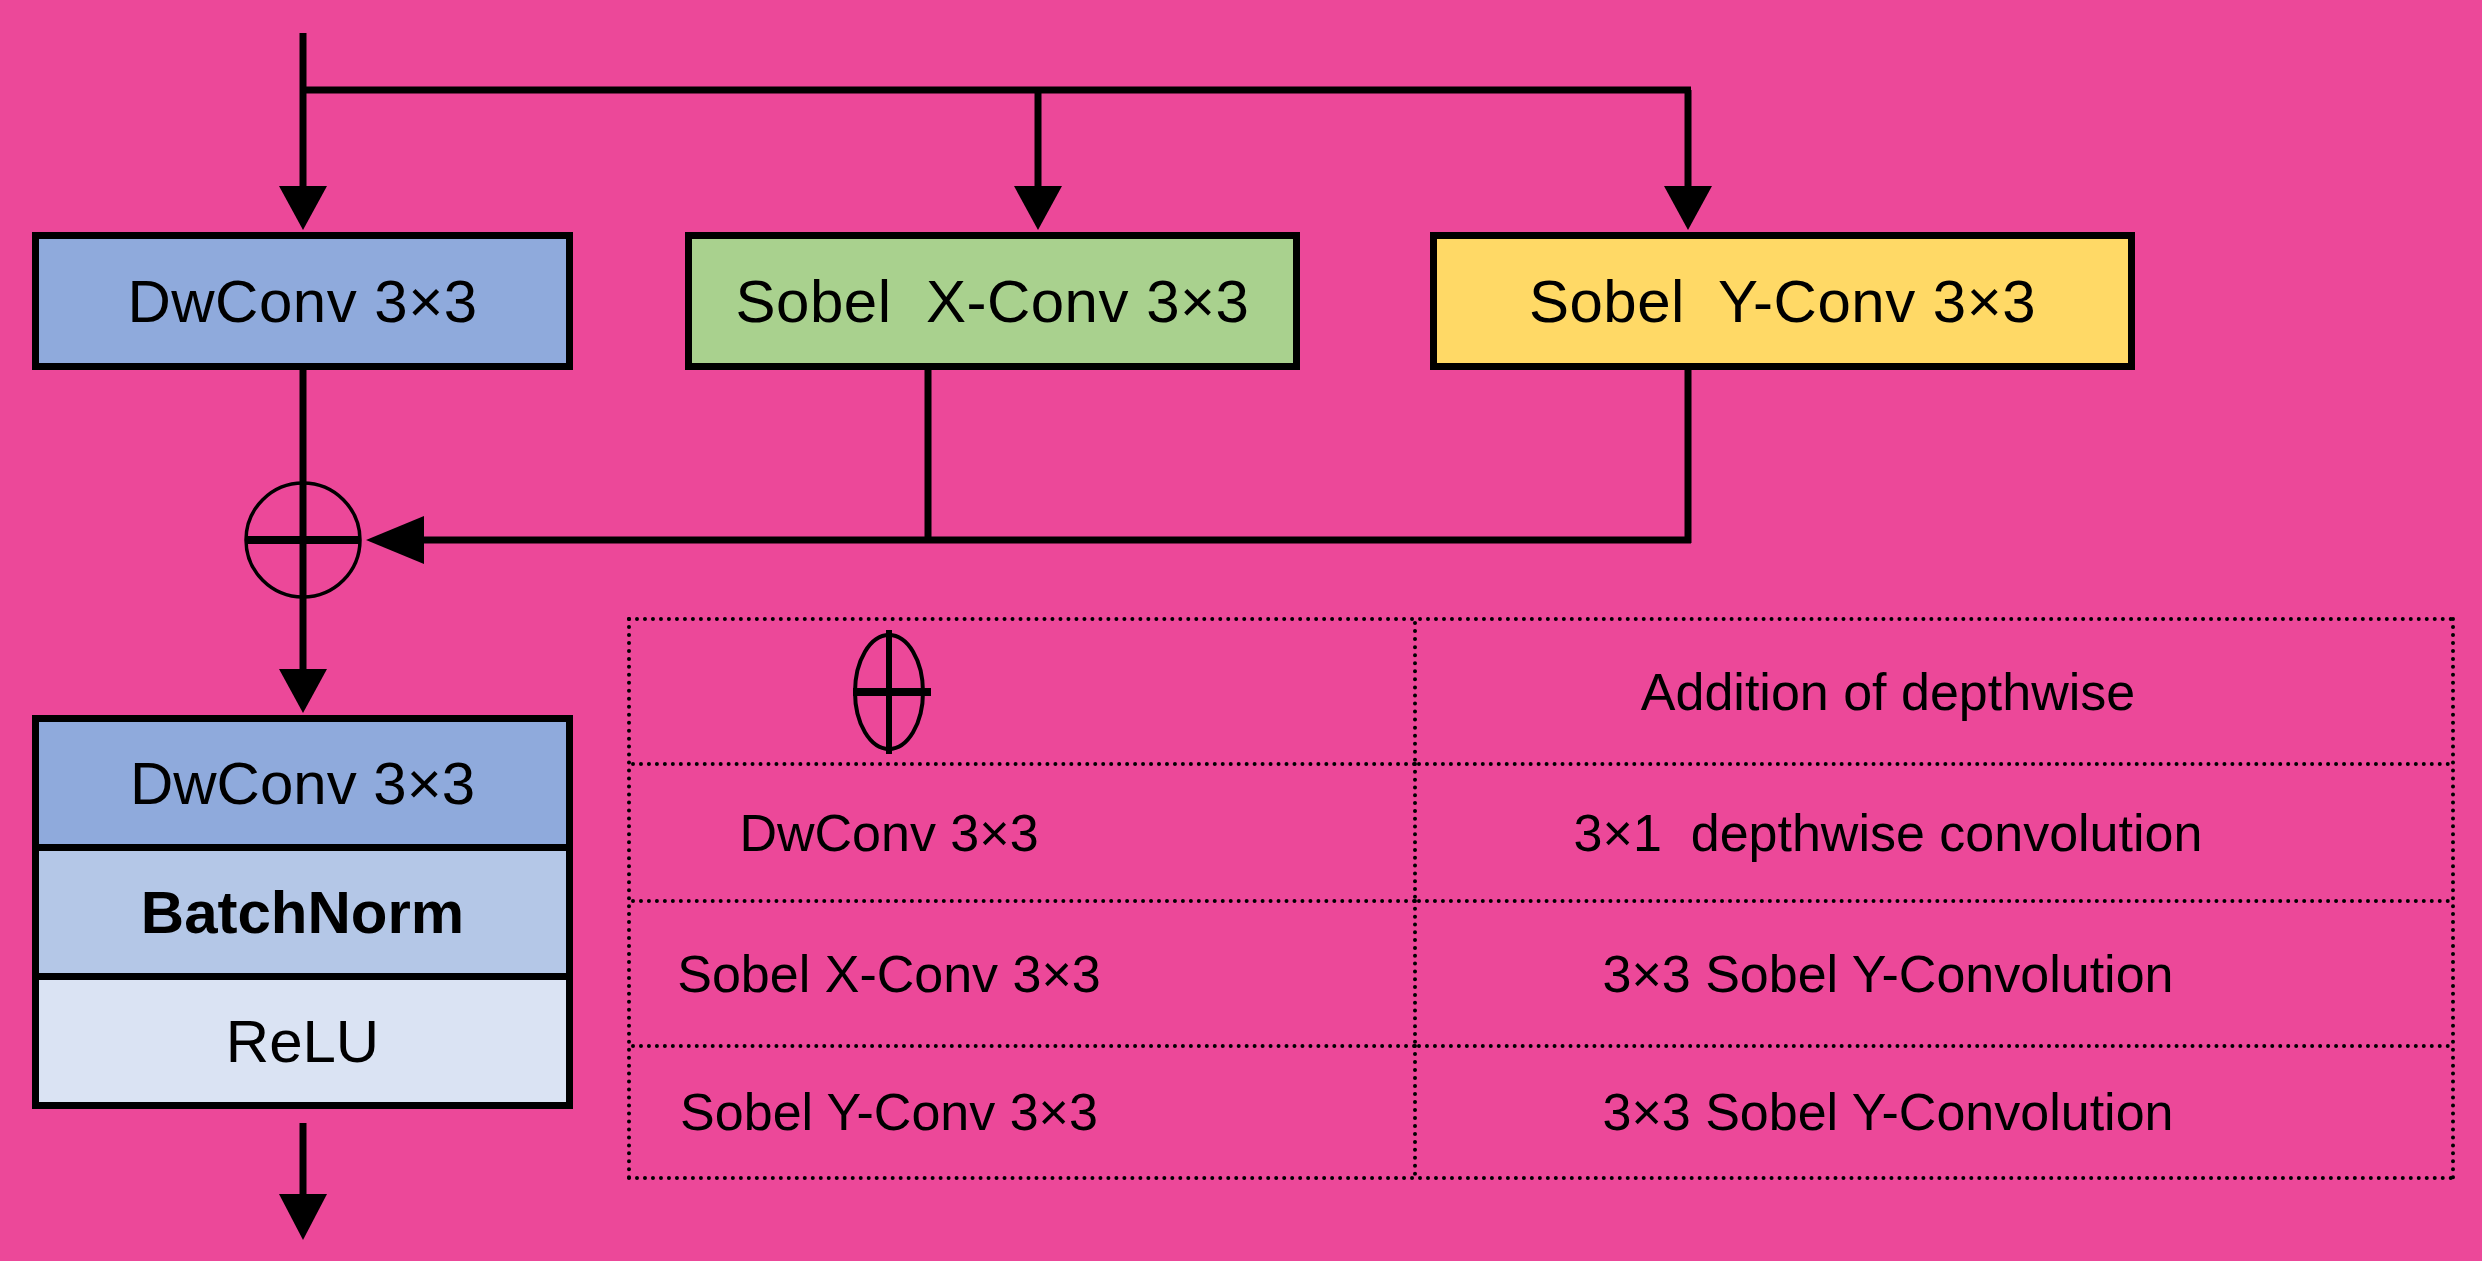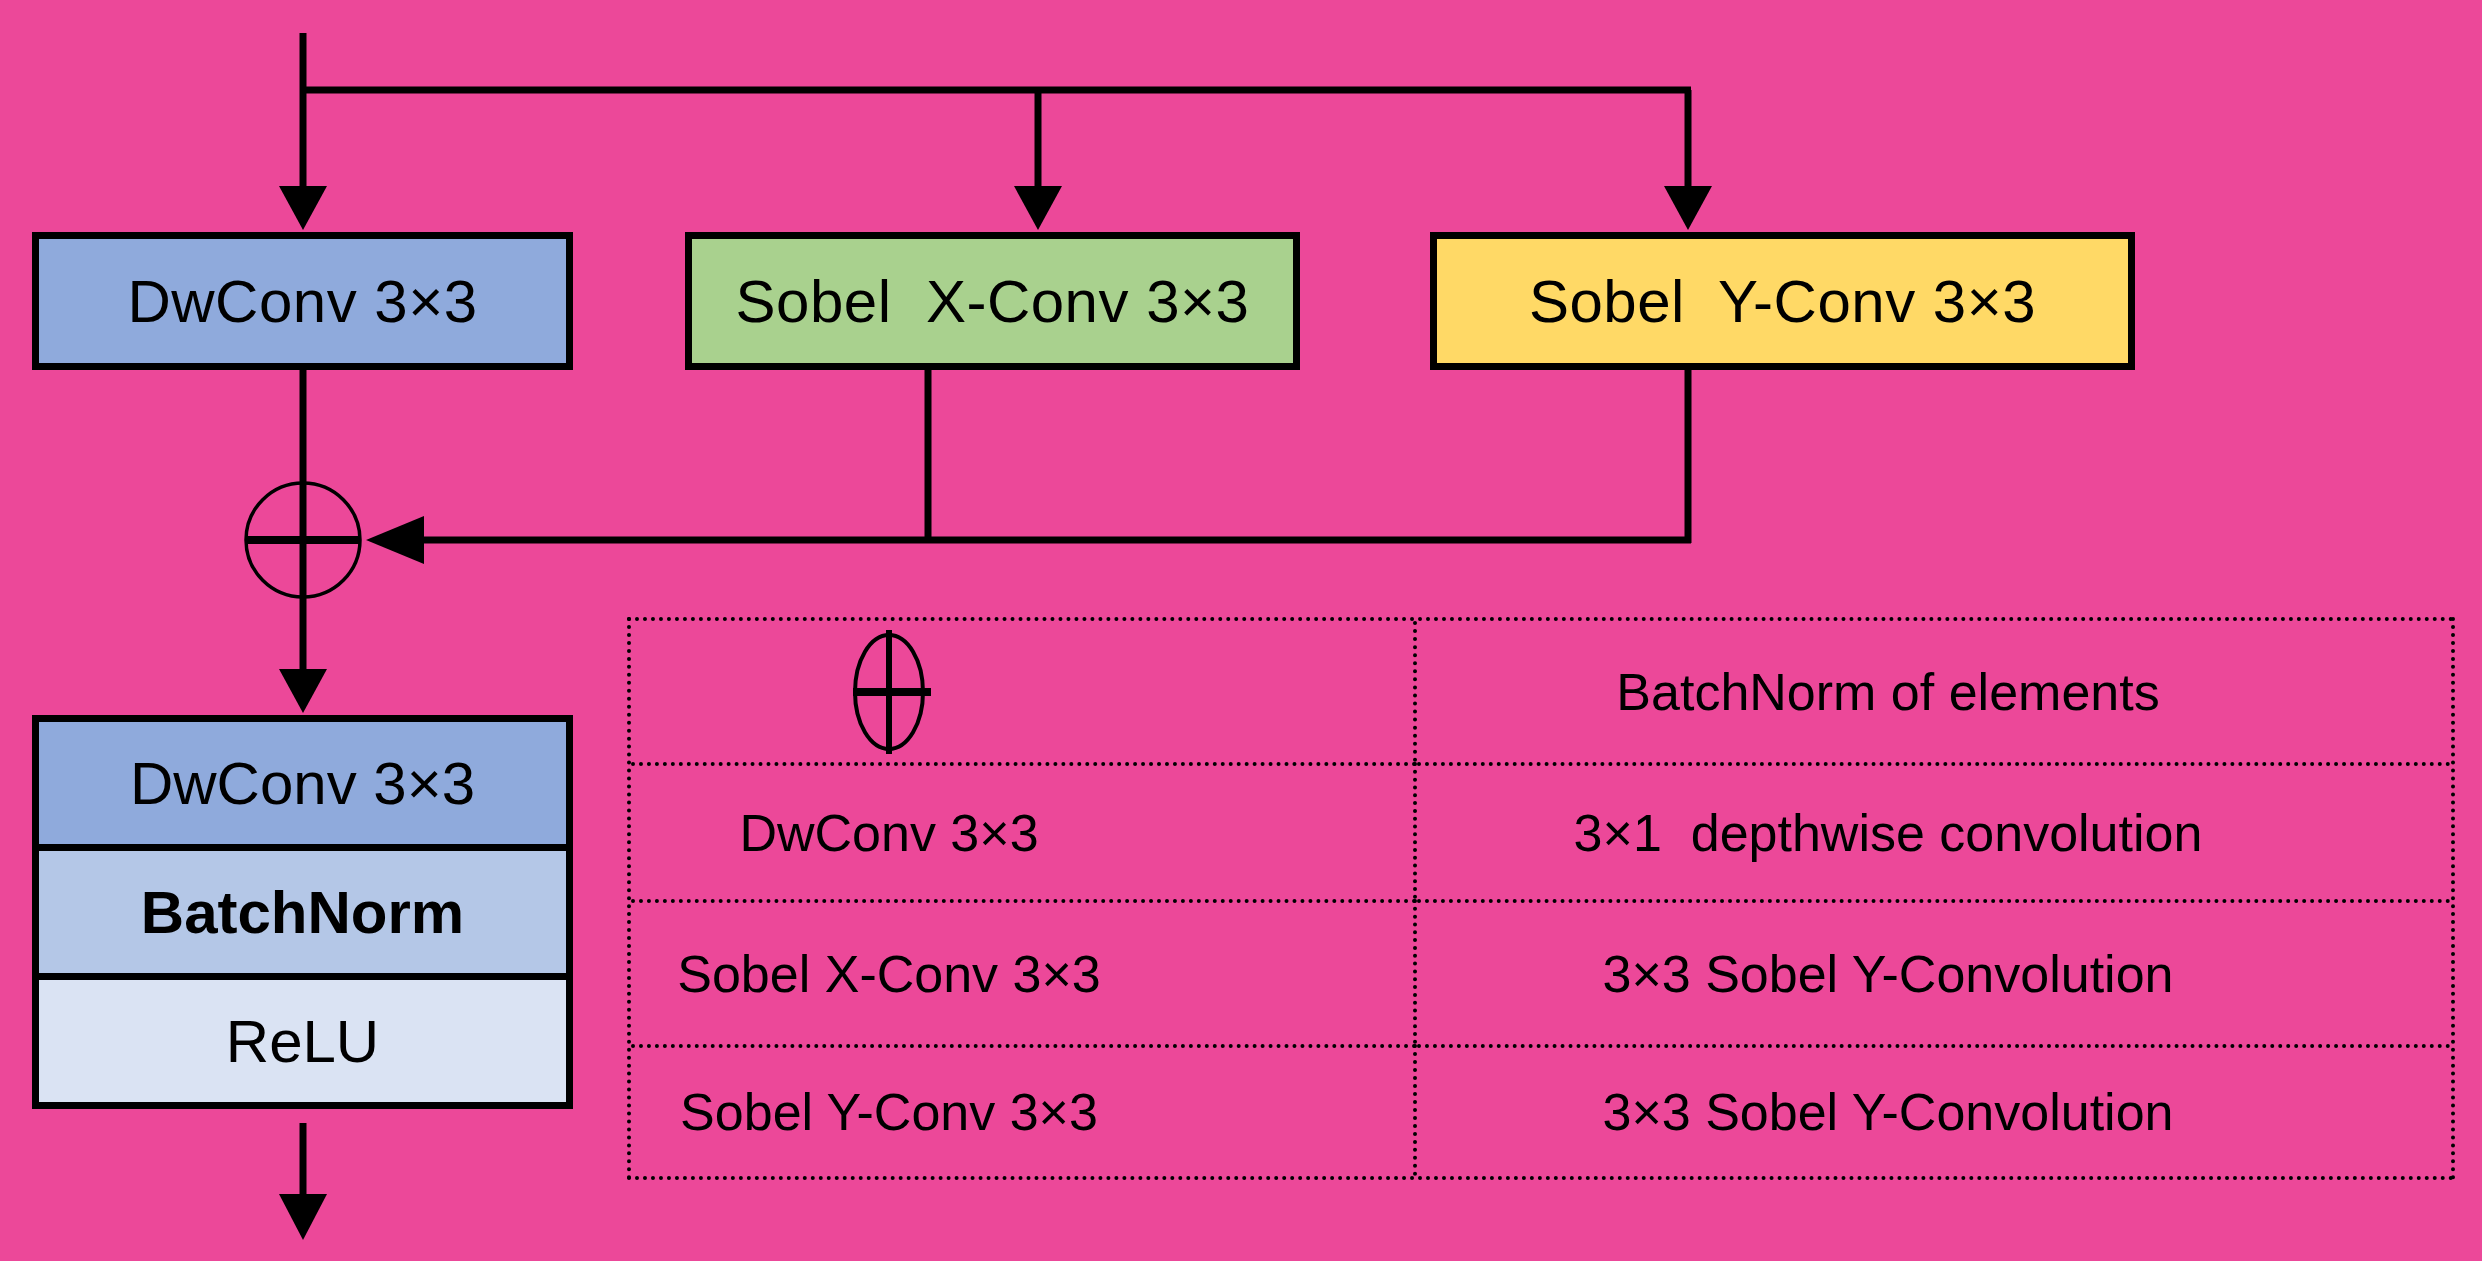--- a/index.html
+++ b/index.html
@@ -123,21 +123,21 @@
   </div>
 
   <div class="legend">
     <div class="cell c1 r1">
       <svg class="plus-circle-glyph" width="92" height="132" viewBox="0 0 92 132" xmlns="http://www.w3.org/2000/svg">
         <ellipse cx="46" cy="66" rx="34" ry="57" fill="none" stroke="#000" stroke-width="4"></ellipse>
         <line x1="46" y1="4" x2="46" y2="128" stroke="#000" stroke-width="6"></line>
         <line x1="10" y1="66" x2="88" y2="66" stroke="#000" stroke-width="8"></line>
       </svg>
     </div>
-    <div class="cell c2 r1">BatchNorm of elements</div>
+    <div class="cell c2 r1">Addition of depthwise</div>
 
     <div class="cell c1 r2">DwConv 3×3</div>
     <div class="cell c2 r2">3×1  depthwise convolution</div>
 
     <div class="cell c1 r2">Sobel X-Conv 3×3</div>
     <div class="cell c2 r2">3×3 Sobel Y-Convolution</div>
 
     <div class="cell c1 r2">Sobel Y-Conv 3×3</div>
     <div class="cell c2 r2">3×3 Sobel Y-Convolution</div>
   </div>

